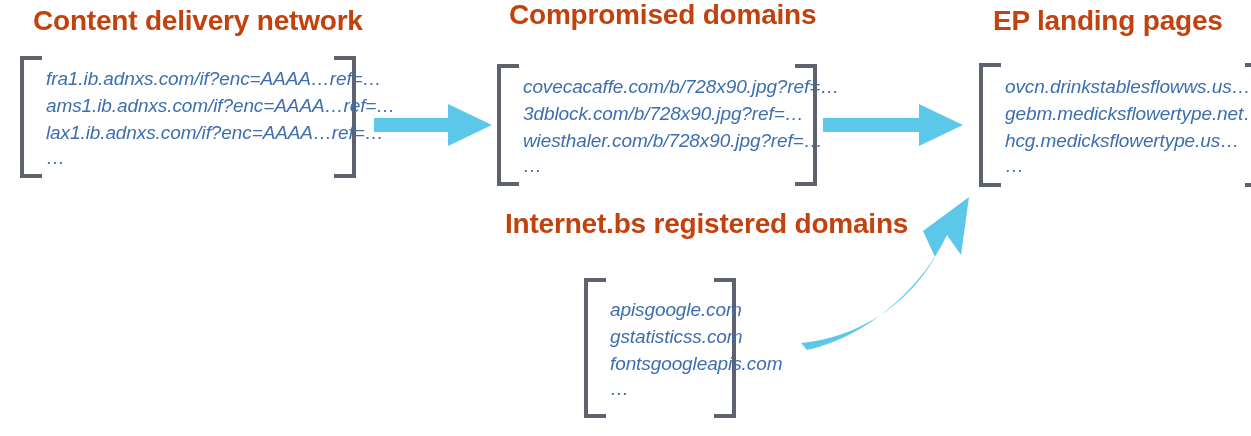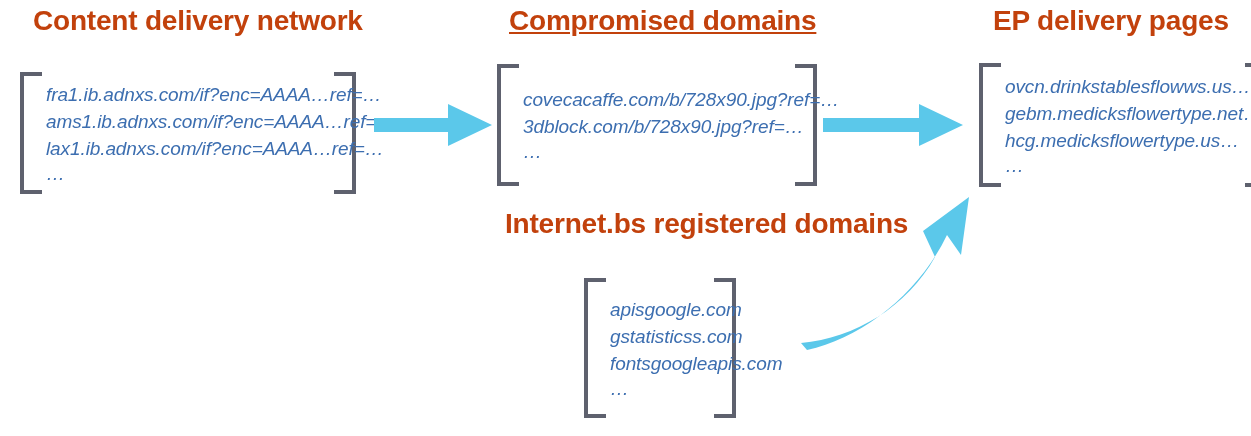--- a/index.html
+++ b/index.html
@@ -84,52 +84,53 @@
     overflow: visible;
   }
 </style>
 </head>
 <body>
 
 <div class="stage">
 
   <div class="heading" style="left:33px; top:6px;">Content delivery network</div>
 
-  <div class="bracket-box" style="left:20px; top:72px; width:336px; height:122px;">
+  <div class="bracket-box" style="left:20px; top:56px; width:336px; height:122px;">
     <div class="bracket left"></div>
     <div class="bracket right"></div>
     <div class="lines">
       <div class="line">fra1.ib.adnxs.com/if?enc=AAAA…ref=…</div>
       <div class="line">ams1.ib.adnxs.com/if?enc=AAAA…ref=…</div>
       <div class="line">lax1.ib.adnxs.com/if?enc=AAAA…ref=…</div>
       <div class="line ellipsis">…</div>
     </div>
   </div>
 
   <svg class="arrow-svg" style="left:374px; top:104px;" width="118" height="42" viewBox="0 0 118 42">
     <path d="M0,14 L74,14 L74,0 L118,21 L74,42 L74,28 L0,28 Z" fill="#5bc8ea"></path>
   </svg>
 
-  <div class="heading" style="left:509px; top:6px;text-decoration:underline;">Compromised domains</div>
+  <div class="heading" style="left:509px; top:0;">Compromised domains</div>
 
   <div class="bracket-box" style="left:497px; top:64px; width:320px; height:122px;">
     <div class="bracket left"></div>
     <div class="bracket right"></div>
     <div class="lines">
       <div class="line">covecacaffe.com/b/728x90.jpg?ref=…</div>
       <div class="line">3dblock.com/b/728x90.jpg?ref=…</div>
+      <div class="line">wiesthaler.com/b/728x90.jpg?ref=…</div>
       <div class="line ellipsis">…</div>
     </div>
   </div>
 
   <svg class="arrow-svg" style="left:823px; top:104px;" width="140" height="42" viewBox="0 0 140 42">
     <path d="M0,14 L96,14 L96,0 L140,21 L96,42 L96,28 L0,28 Z" fill="#5bc8ea"></path>
   </svg>
 
-  <div class="heading" style="left:993px; top:6px;">EP delivery pages</div>
+  <div class="heading" style="left:993px; top:6px;">EP landing pages</div>
 
   <div class="bracket-box" style="left:979px; top:63px; width:288px; height:124px;">
     <div class="bracket left"></div>
     <div class="bracket right"></div>
     <div class="lines">
       <div class="line">ovcn.drinkstablesflowws.us…</div>
       <div class="line">gebm.medicksflowertype.net…</div>
       <div class="line">hcg.medicksflowertype.us…</div>
       <div class="line ellipsis">…</div>
     </div>

